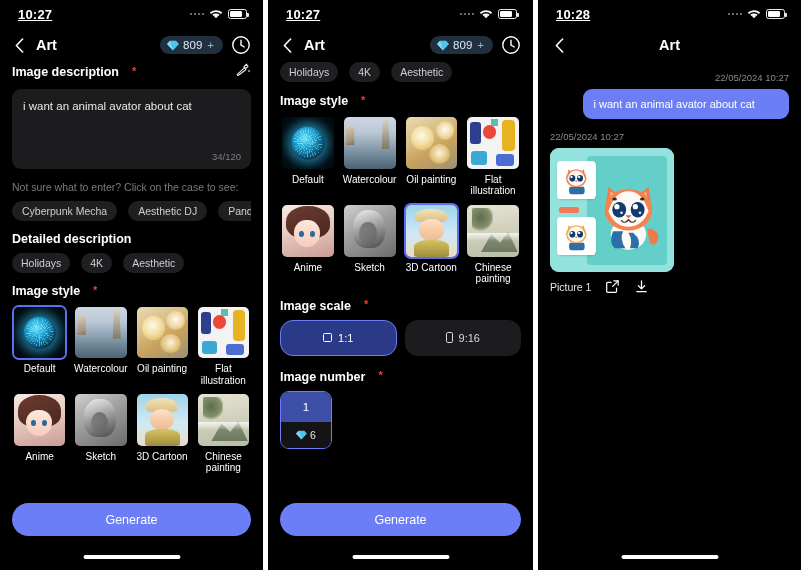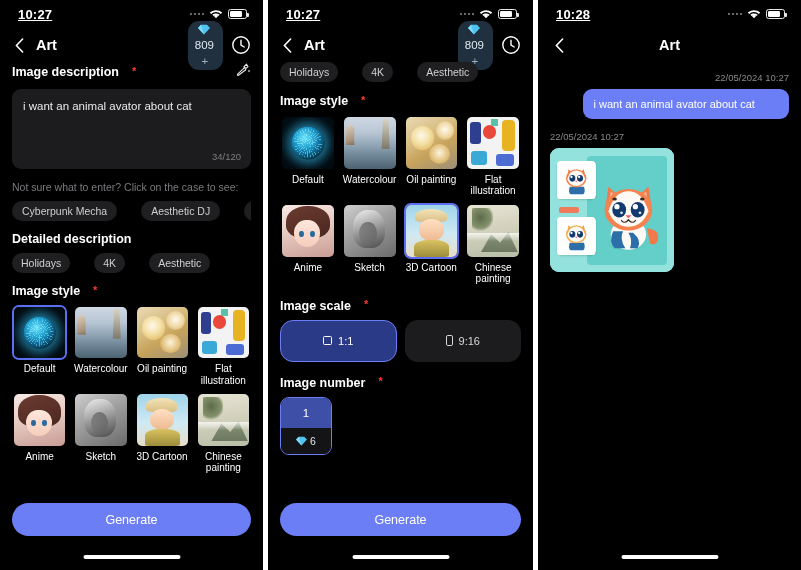--- a/index.html
+++ b/index.html
@@ -46,21 +46,21 @@
   .navbar {
     height: 34px; display: flex; align-items: center;
     padding: 0 12px 0 10px; gap: 8px;
   }
   .nav-back { width: 18px; height: 22px; display:flex; align-items:center; justify-content:center; cursor:pointer;}
   .nav-title { font-size: 14.5px; font-weight: bold; color: #fff; }
   .nav-spacer { flex: 1; }
   .coin-pill {
     display: flex; align-items: center; gap: 4px;
     background: #20303f; border-radius: 11px;
-    padding: 3px 9px 3px 7px; cursor: pointer; flex-direction: column;
+    padding: 3px 9px 3px 7px; cursor: pointer;
   }
   .coin-pill .val { font-size: 11.5px; color: #dfe8ef; }
   .coin-pill .plus { font-size: 11.5px; color: #9fb2c1; margin-left:1px;}
   .hist-icon { width: 20px; height: 20px; cursor: pointer; }
 
   
   .body { padding: 0 12px; }
   .sec-label {
     font-size: 12.5px; font-weight: bold; color: #ffffff;
     margin-bottom: 7px; display: flex; align-items: center; gap: 12px;
@@ -74,21 +74,21 @@
     padding: 10px 11px 6px; position: relative; margin-bottom: 12px;
   }
   .desc-text { font-size: 11.5px; color: #e8e8e8; line-height: 1.35; }
   .desc-count {
     position: absolute; right: 10px; bottom: 7px;
     font-size: 9.5px; color: #7c7c80;
   }
 
   .hint { font-size: 10.5px; color: #7a7a7e; margin-bottom: 8px; }
 
-  .chips { display: flex; gap: 24px; overflow: hidden; }
+  .chips { display: flex; gap: 11px; overflow: hidden; }
   .chip {
     background: #1f1f21; border-radius: 11px;
     padding: 4px 10px; font-size: 10.5px; color: #cfcfd2;
     white-space: nowrap; cursor: pointer;
   }
   .chip.sm { padding: 4px 9px; }
 
   .sect-gap { height: 11px; }
 
   
@@ -173,21 +173,21 @@
   .art-chinese .tree{position:absolute; left:10%; top:6%; width:40%; height:46%;
     background: radial-gradient(circle at 40% 40%, #5d6b4b 0%, #84916c 55%, transparent 72%);}
   .art-chinese .mt{position:absolute; right:2%; bottom:8%; width:72%; height:46%;
     background: linear-gradient(180deg,#8e9a7c,#6c7760); clip-path: polygon(0 100%,28% 24%,52% 60%,74% 14%,100% 100%);}
   .art-chinese .mist{position:absolute; left:0; bottom:30%; width:100%; height:16%;
     background: linear-gradient(180deg,rgba(255,255,255,.75),rgba(255,255,255,0));}
 
   
   .scale-row { display:flex; gap: 8px; }
   .scale-btn {
-    flex: 1; height: 42px; border-radius: 13px; background: #1c1c1e;
+    flex: 1; height: 36px; border-radius: 13px; background: #1c1c1e;
     display:flex; align-items:center; justify-content:center; gap:6px;
     font-size: 11px; color: #d9d9dd; border: 1.2px solid transparent; cursor:pointer;
   }
   .scale-btn.sel { background:#2b3a86; border-color:#6b7ef5; color:#ffffff; }
   .ic-sq { width:9px; height:9px; border:1.4px solid currentColor; border-radius:1.5px; }
   .ic-land { width:12px; height:8px; border:1.4px solid currentColor; border-radius:1.8px; }
   .ic-port { width:7px; height:11px; border:1.4px solid currentColor; border-radius:1.8px; }
 
   
   .num-card {
@@ -702,18 +702,35 @@
             <path d="M16 28 q4 -13 14 -13 q10 0 14 13 q-4 11 -14 11 q-10 0 -14 -11z" fill="#fdfaf6"></path>
             <ellipse cx="24" cy="27" rx="4.6" ry="5.2" fill="#123a6e"></ellipse>
               <ellipse cx="36" cy="27" rx="4.6" ry="5.2" fill="#123a6e"></ellipse>
             <circle cx="22.6" cy="25" r="1.8" fill="#fff"></circle>
               <circle cx="34.6" cy="25" r="1.8" fill="#fff"></circle>
             <path d="M30 33 l-2 -2 h4z" fill="#e85a6a"></path>
           </svg>
         </div>
       </div>
 
+      <div class="pic-row">
+        <span class="pic-label">Picture 1</span>
+        <span class="pic-ic">
+          <svg width="15" height="15" viewBox="0 0 16 16">
+              <path d="M9.5 2h4.5v4.5" stroke="#fff" stroke-width="1.3" fill="none" stroke-linecap="round" stroke-linejoin="round"></path>
+              <path d="M14 2 8.2 7.8" stroke="#fff" stroke-width="1.3" fill="none" stroke-linecap="round"></path>
+              <path d="M12.3 9.6V13a1.2 1.2 0 0 1-1.2 1.2H3a1.2 1.2 0 0 1-1.2-1.2V4.9A1.2 1.2 0 0 1 3 3.7h3.5" stroke="#fff" stroke-width="1.3" fill="none" stroke-linecap="round" stroke-linejoin="round"></path>
+            </svg>
+        </span>
+        <span class="pic-ic">
+          <svg width="15" height="15" viewBox="0 0 16 16">
+              <path d="M8 2v8" stroke="#fff" stroke-width="1.4" stroke-linecap="round"></path>
+              <path d="M4.6 7.1 8 10.5l3.4-3.4" stroke="#fff" stroke-width="1.4" fill="none" stroke-linecap="round" stroke-linejoin="round"></path>
+              <path d="M3 13.4h10" stroke="#fff" stroke-width="1.4" stroke-linecap="round"></path>
+            </svg>
+        </span>
+      </div>
     </div>
 
     <div class="home-ind"></div>
   </div>
 
 </div>
 
 </body></html>

